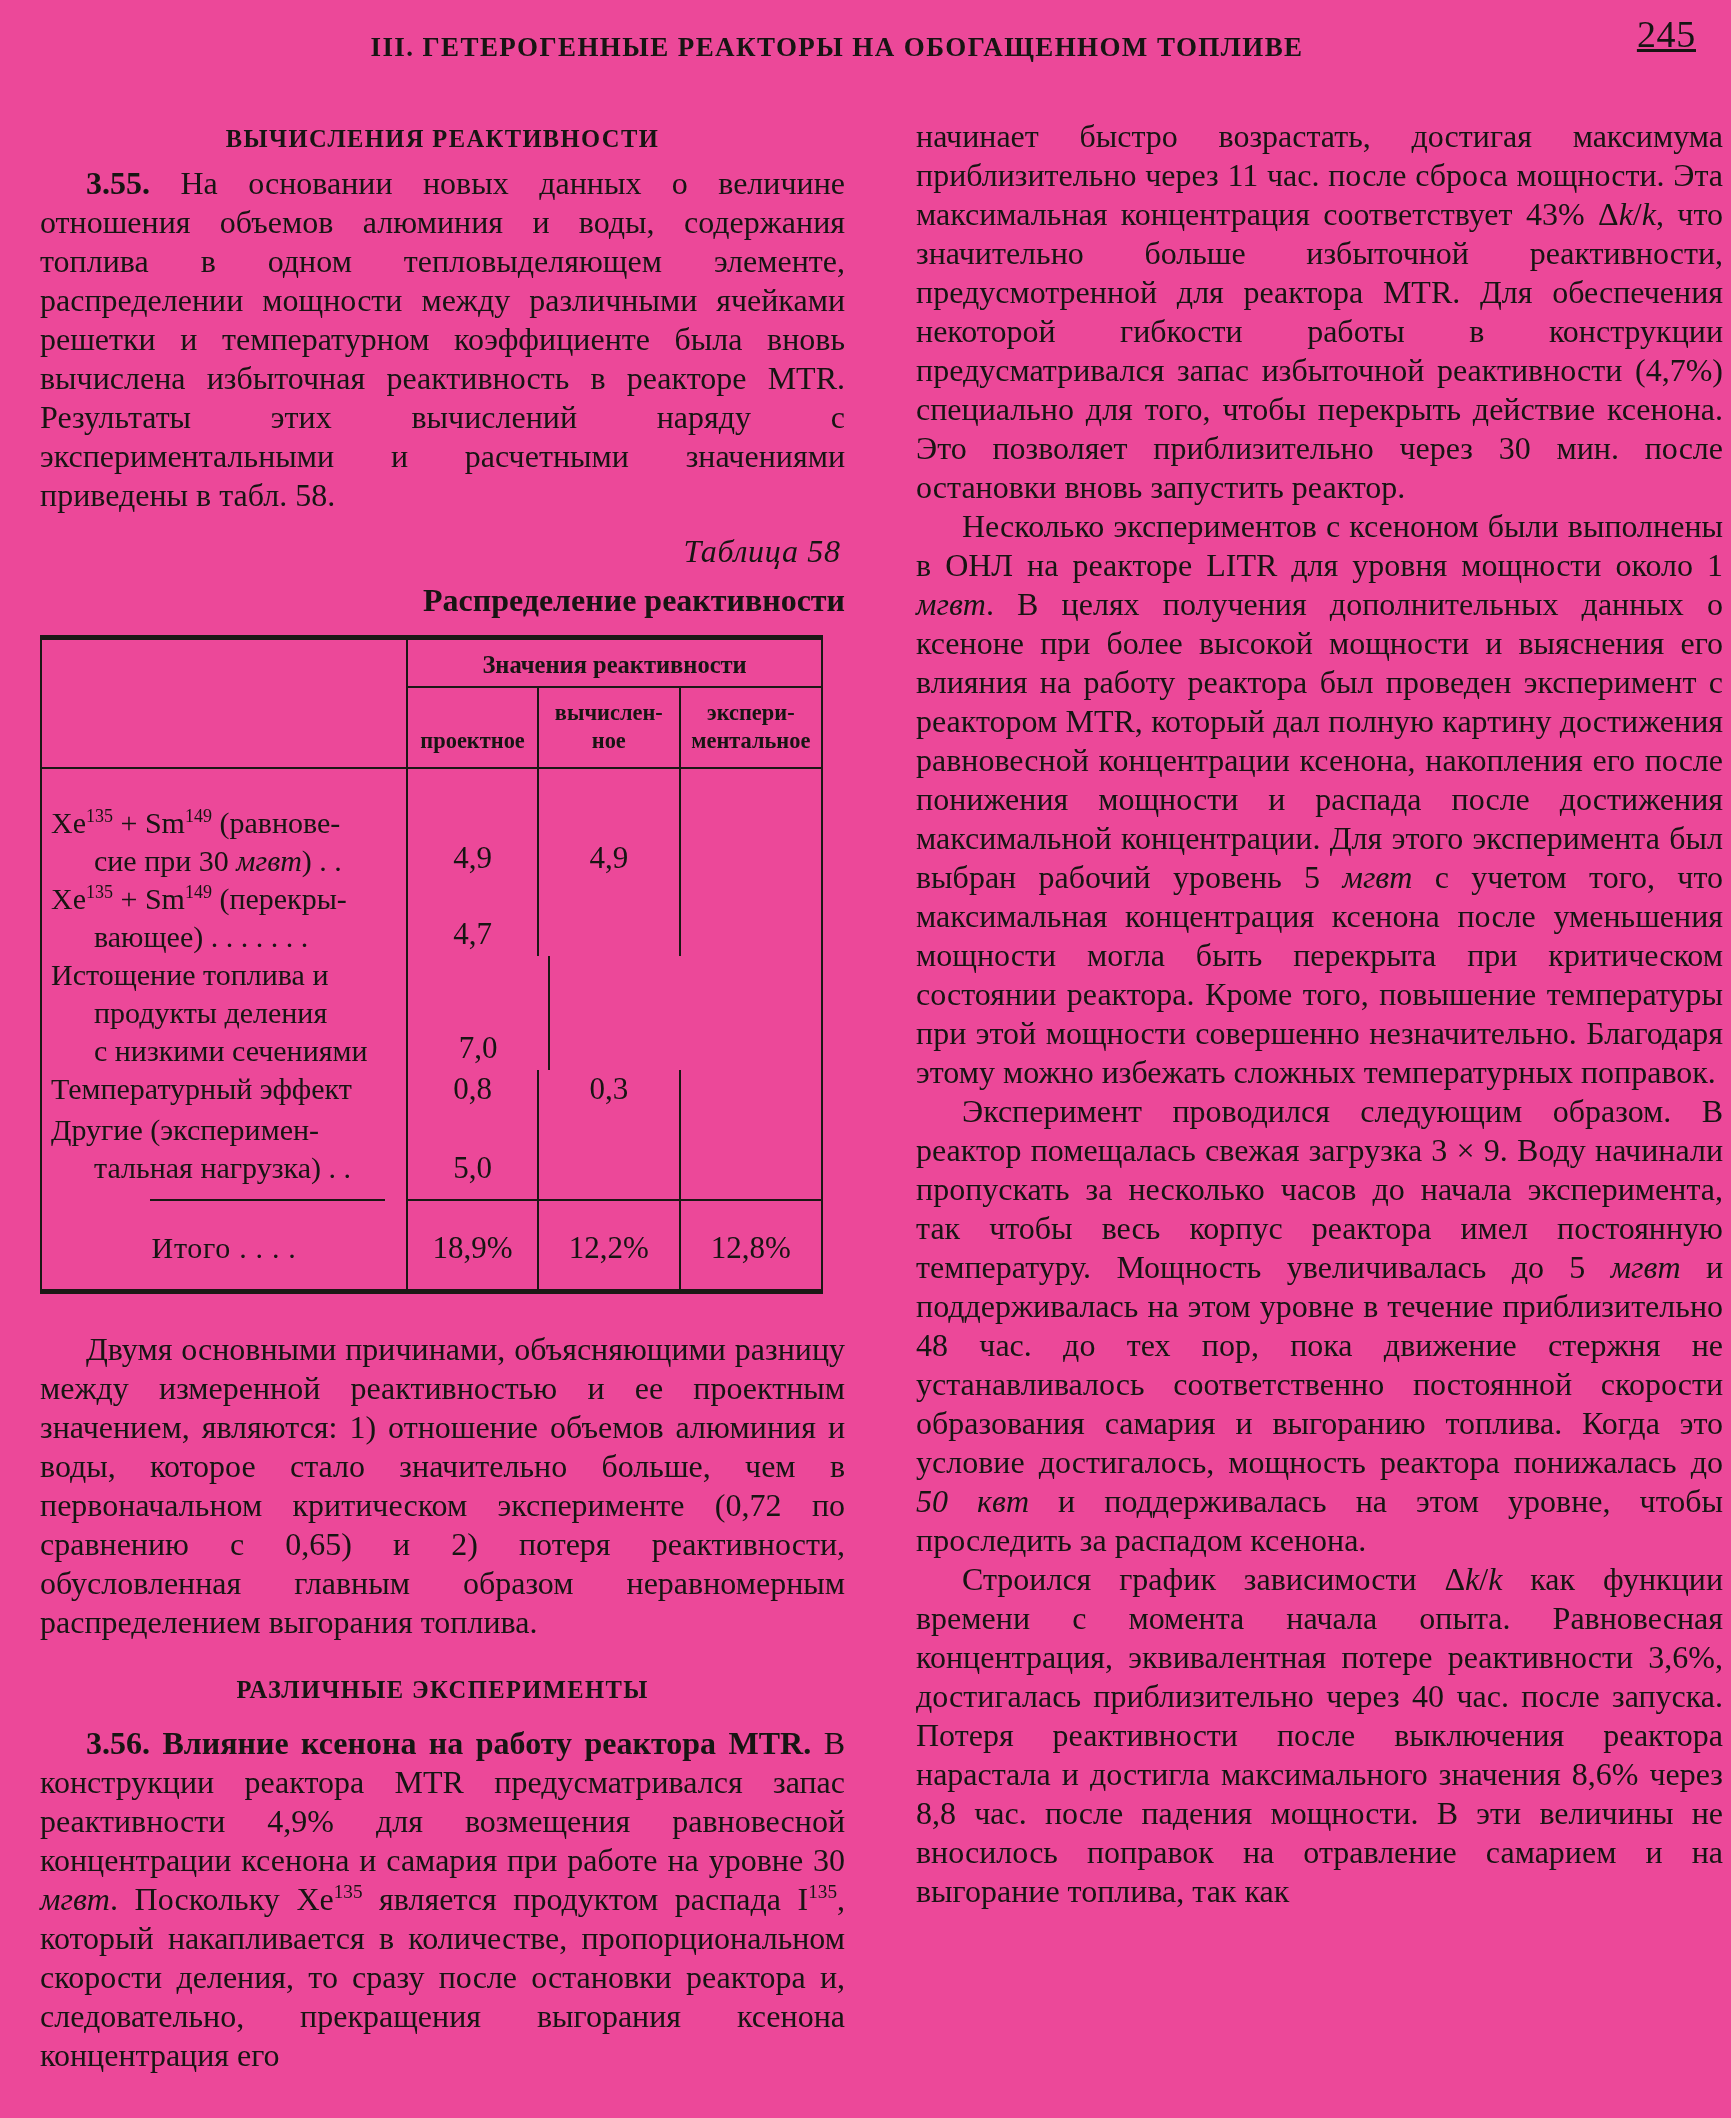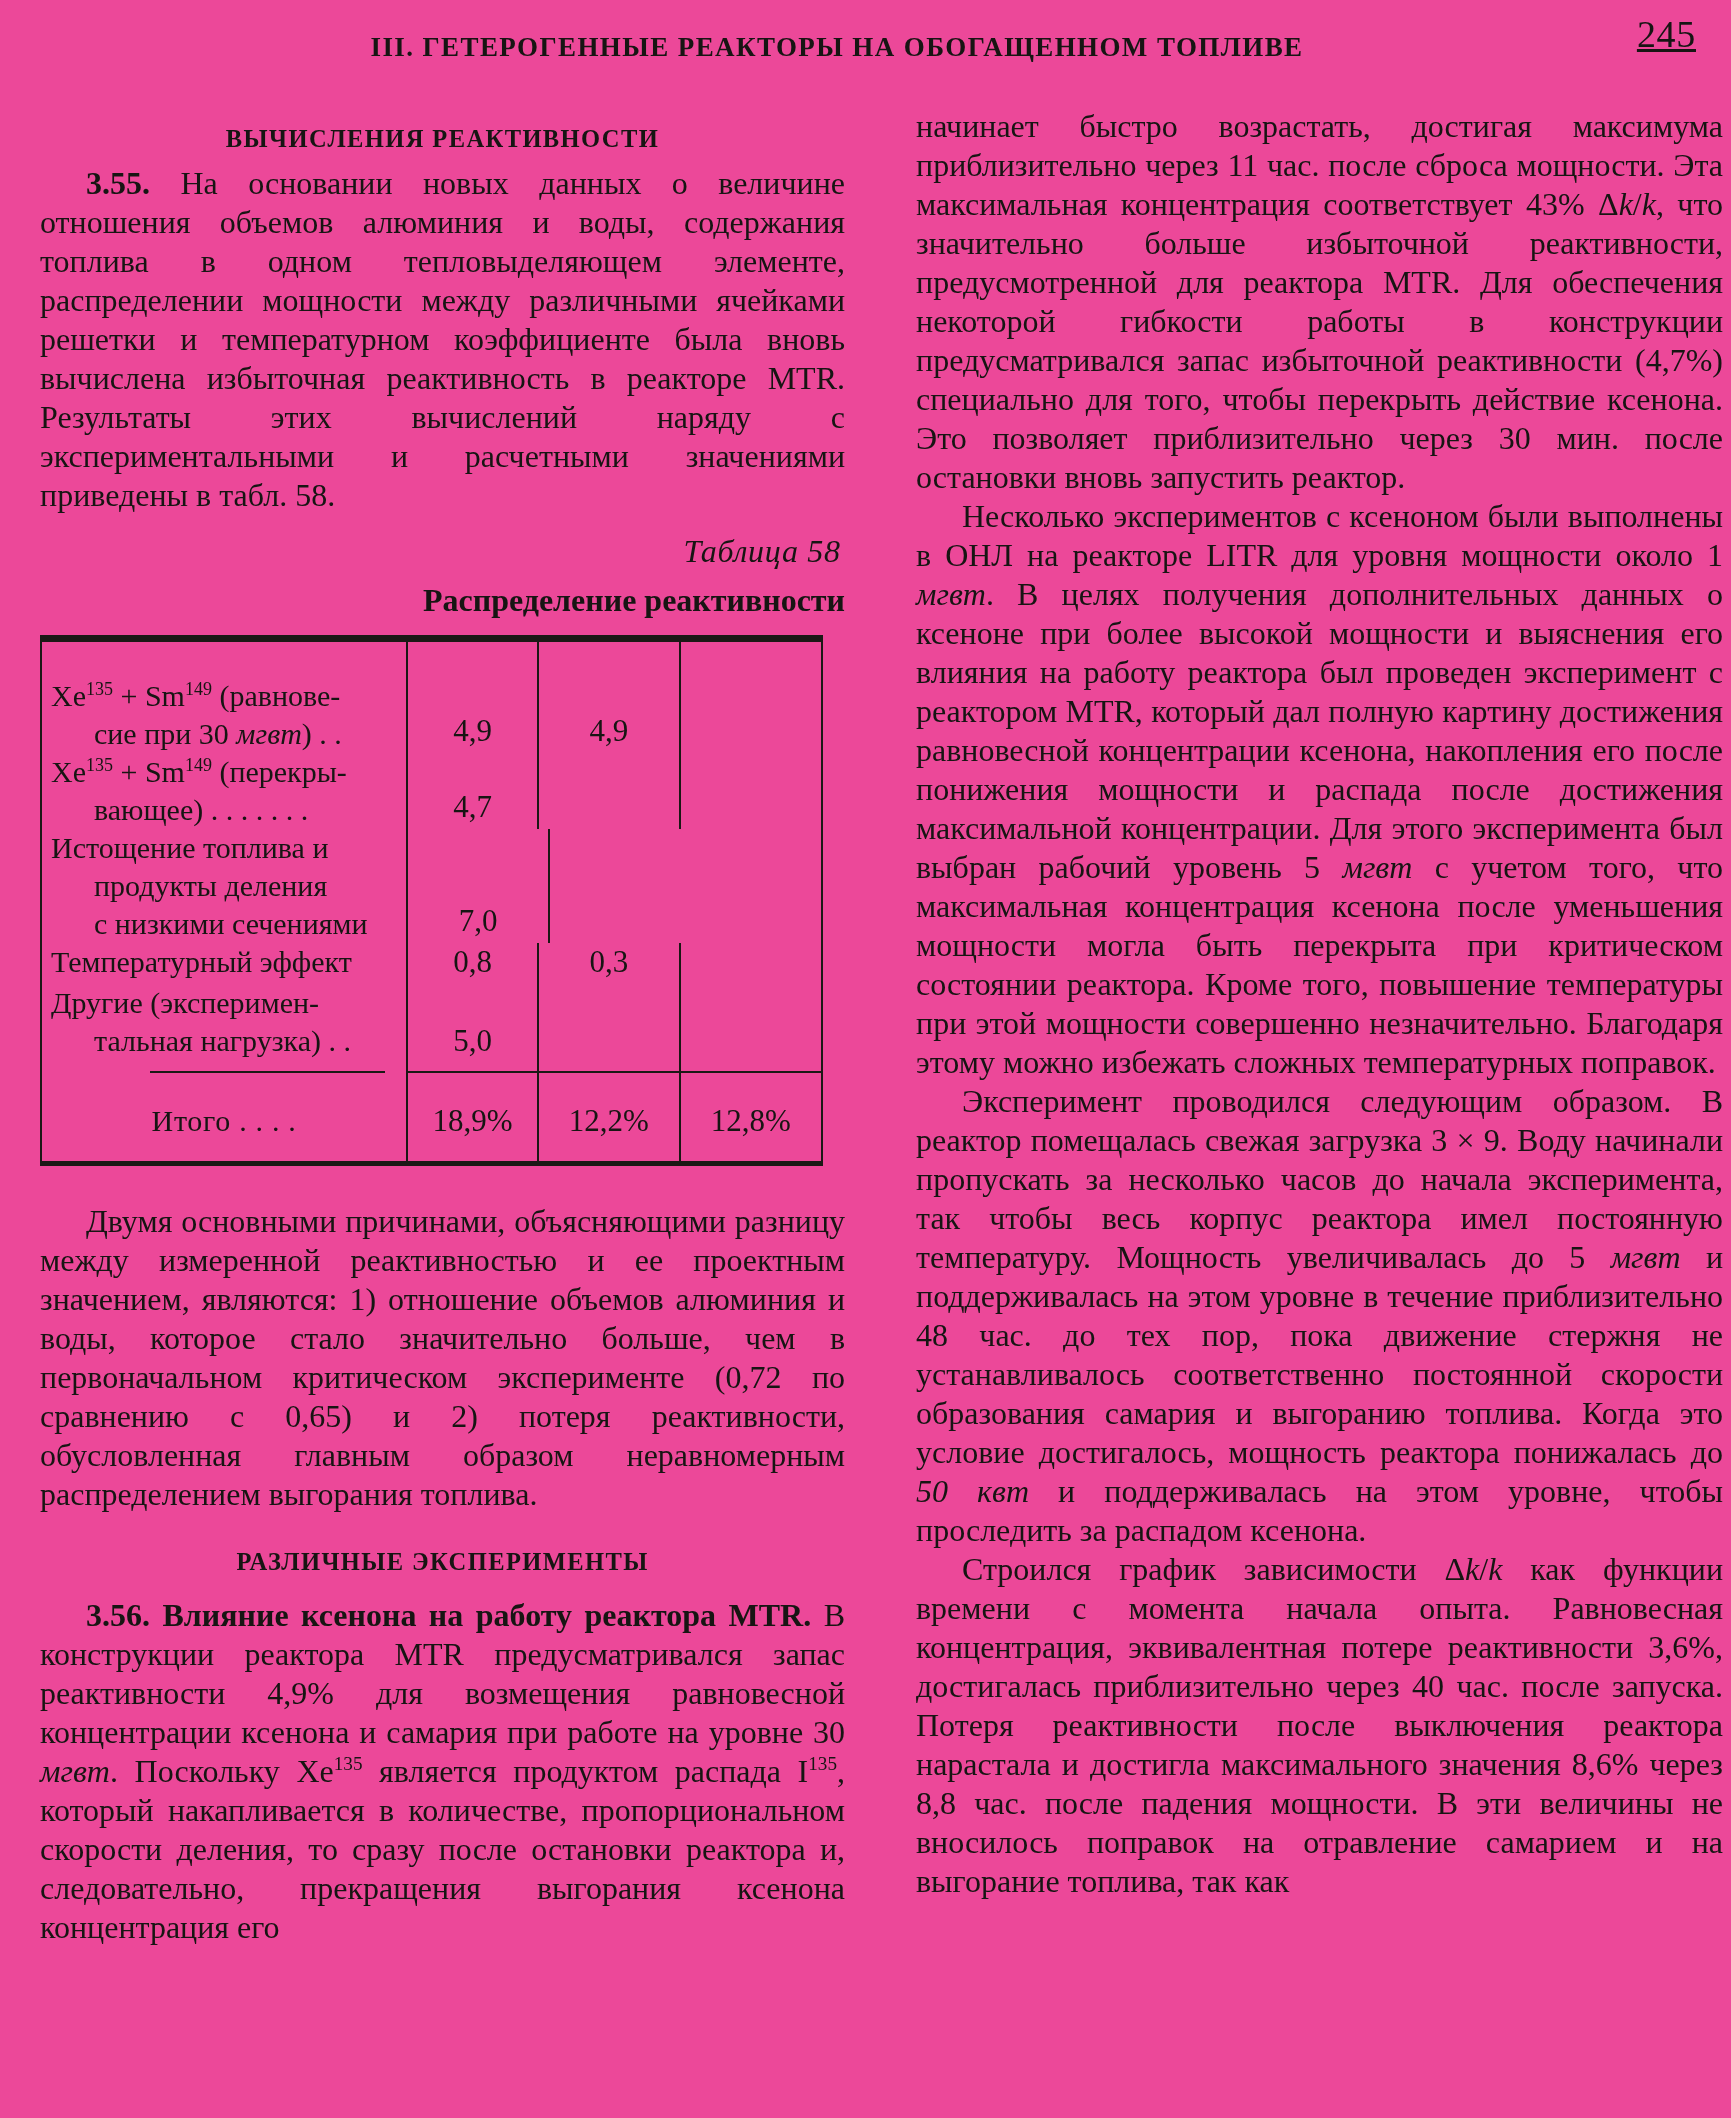--- a/index.html
+++ b/index.html
@@ -14,21 +14,21 @@
     font-weight:700; font-size:27px; letter-spacing:1.4px; white-space:nowrap;
   }
   .page-number {
     position:absolute; top:11.5px; right:36px; font-size:38px; letter-spacing:0.7px;text-decoration:underline;
   }
   .col {
     position:absolute; text-align:justify;
     font-size:32px; line-height:39px;
   }
   .col-left  { left:40px;   top:124px; width:805px; }
-  .col-right { left:916px; top:107px; width:807px; }
+  .col-right { left:916px; top:117px; width:807px; }
   .para { margin:0; }
   .indent { text-indent:46px; }
   .sec-head {
     text-align:center; font-weight:700; font-size:24.5px; line-height:30px;
     letter-spacing:1.4px; text-indent:0;
   }
   .sec-head.first { margin-bottom:10px; }
   .sec-head.head2 { margin-top:33px; }
   .mt26 { margin-top:19px; }
   .after-table { margin-top:36px; }
@@ -113,20 +113,30 @@
     <div class="sec-head first">ВЫЧИСЛЕНИЯ РЕАКТИВНОСТИ</div>
 
     <p class="para indent"><b>3.55.</b> На основании новых данных о величине отношения объемов алюминия и воды, содержания топлива в одном тепловыделяющем элементе, распределении мощности между различными ячейками решетки и температурном коэффициенте была вновь вычислена избыточная реактивность в реакторе MTR. Результаты этих вычислений наряду с экспериментальными и расчетными значениями приведены в табл. 58.</p>
 
     <div class="tbl-caption">Таблица 58</div>
     <div class="tbl-title">Распределение реактивности</div>
 
     <div class="rtable">
       <div class="rt-head">
         <div class="rt-stub"></div>
+        <div class="rt-group">
+          <div class="rt-group-title">Значения реактивности</div>
+          <div class="rt-subheads">
+            <div class="sh sh1">проектное</div>
+            <div class="sh sh2">вычислен-
+ное</div>
+            <div class="sh sh3">экспери-
+ментальное</div>
+          </div>
+        </div>
       </div>
 
       <div class="rt-body">
         <div class="rt-row">
           <div class="rt-label">
               <div class="rt-label-in">Xe<sup>135</sup> + Sm<sup>149</sup> (равнове-
 сие при 30 <i>мгвт</i>) . .</div>
             </div>
           <div class="rt-val v1">4,9</div>
           <div class="rt-val v2">4,9</div>

